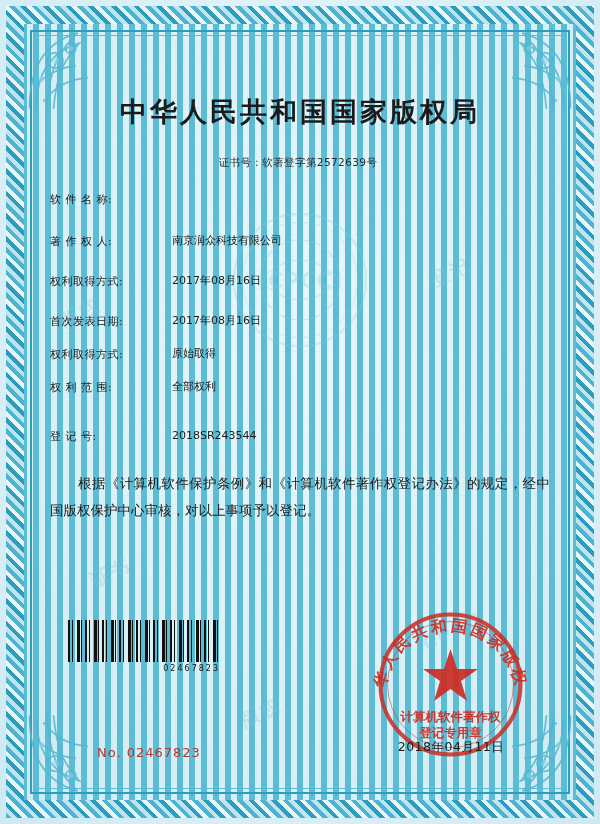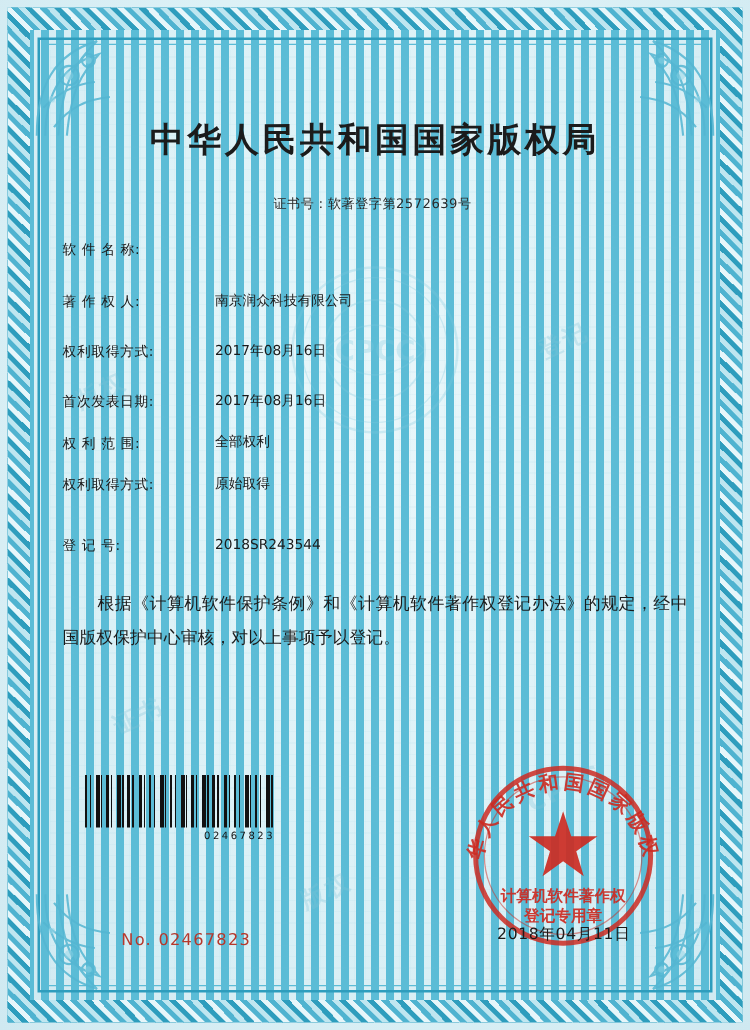--- a/index.html
+++ b/index.html
@@ -242,27 +242,27 @@
         <div class="lbl">权利取得方式:</div>
         <div class="val">2017年08月16日</div>
       </div>
 
       <div class="row" style="margin-top:24px">
         <div class="lbl">首次发表日期:</div>
         <div class="val">2017年08月16日</div>
       </div>
 
       <div class="row" style="margin-top:17px">
+        <div class="lbl">权利取得方式:</div>
+        <div class="val">原始取得</div>
+      </div>
+
+      <div class="row" style="margin-top:17px">
         <div class="lbl">权 利 范 围:</div>
         <div class="val">全部权利</div>
-      </div>
-
-      <div class="row" style="margin-top:17px">
-        <div class="lbl">权利取得方式:</div>
-        <div class="val">原始取得</div>
       </div>
 
       <div class="row" style="margin-top:33px">
         <div class="lbl">登 记 号:</div>
         <div class="val">2018SR243544</div>
       </div>
 
     </div>
 
     <div class="para">根据《计算机软件保护条例》和《计算机软件著作权登记办法》的规定，经中国版权保护中心审核，对以上事项予以登记。</div>

